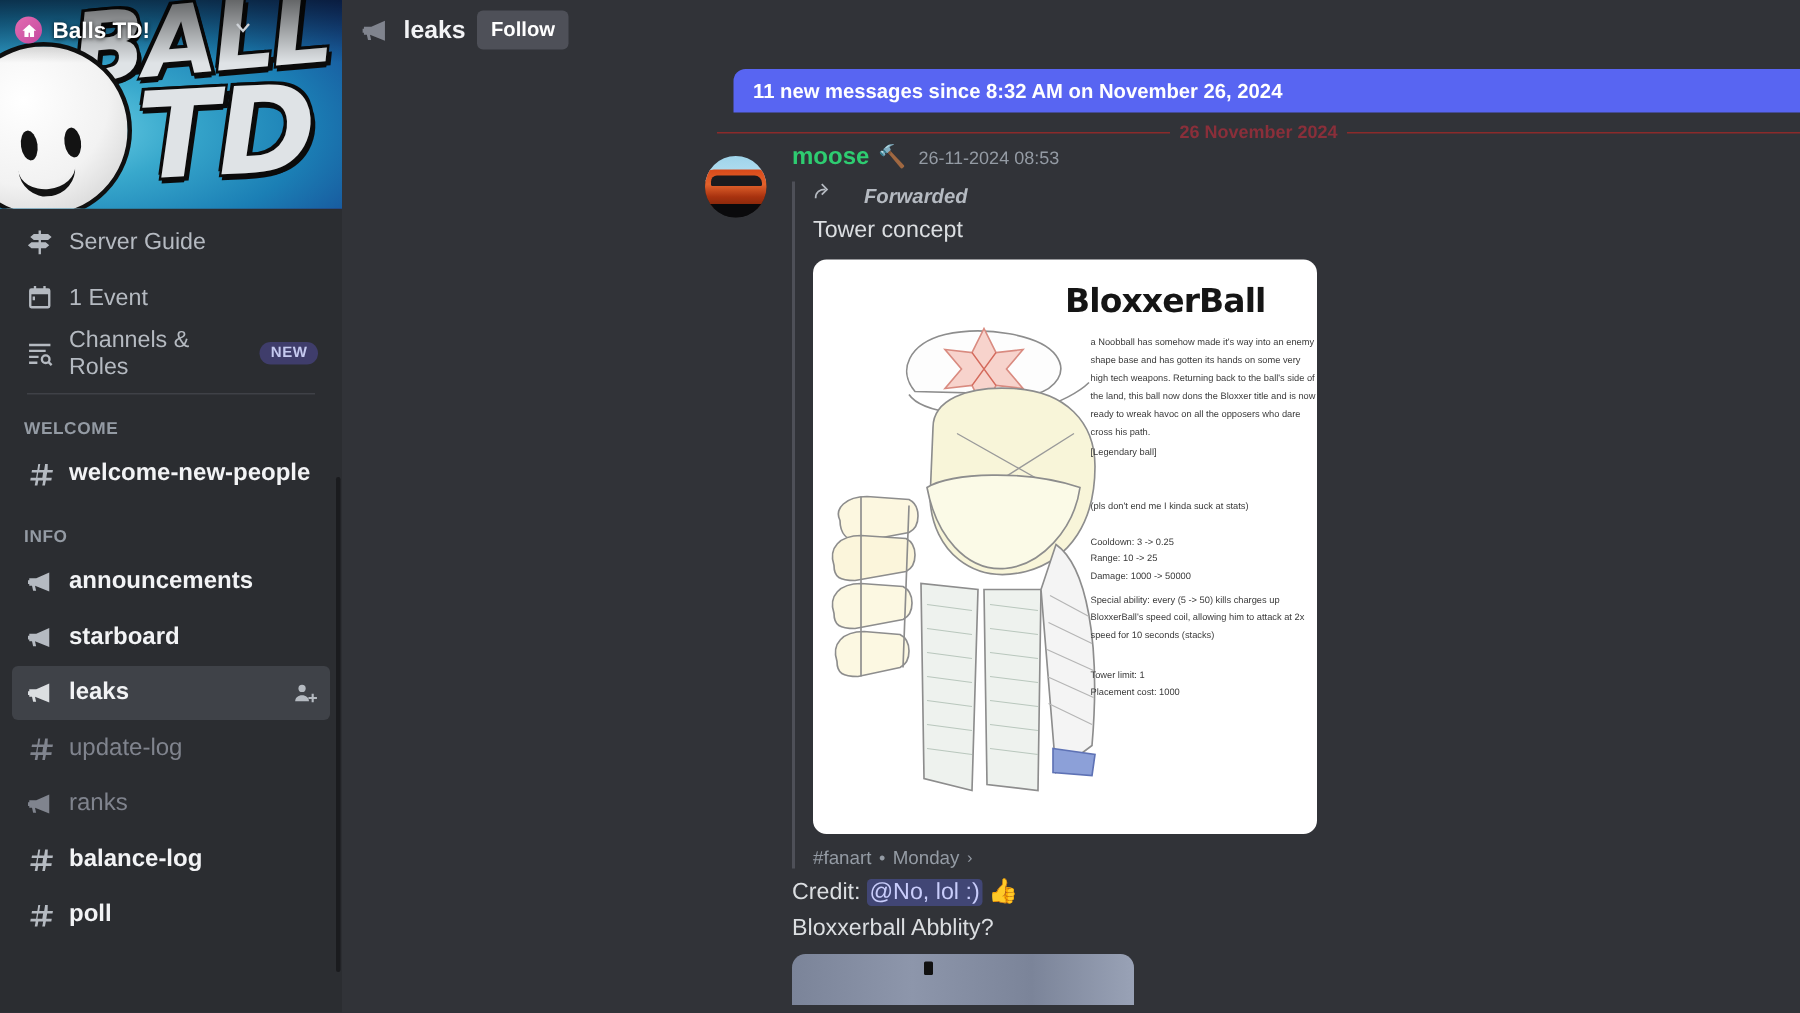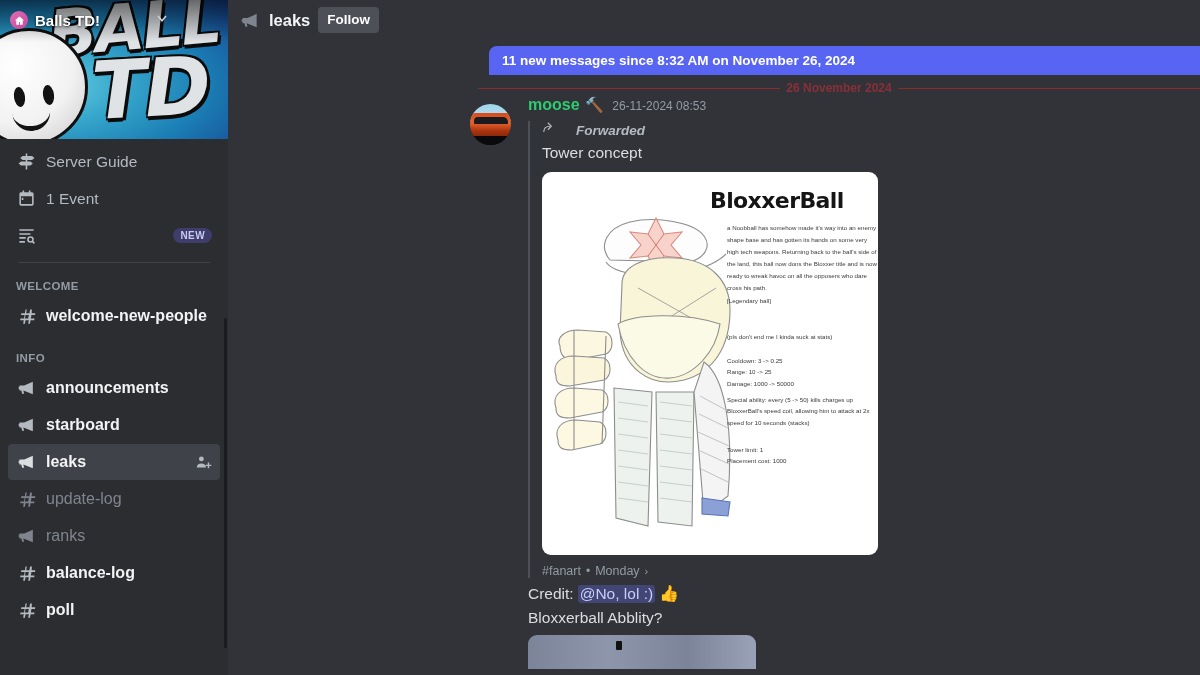--- a/index.html
+++ b/index.html
@@ -306,20 +306,21 @@
       </div>
 
       <div class="nav-row">
         <span class="ico">
           <svg viewBox="0 0 24 24">
               <path d="M3 4h18v2H3zm0 5h14v2H3zm0 5h8v2H3zm0 5h7v2H3z"></path>
               <circle cx="17" cy="17" r="3.2" fill="none" stroke="#b5bac1" stroke-width="2"></circle>
               <path d="M19.4 19.4 22 22" stroke="#b5bac1" stroke-width="2"></path>
             </svg>
         </span>
+        <span class="lbl">Channels &amp; Roles</span>
         <span class="new-pill">NEW</span>
       </div>
 
       <div class="nav-sep"></div>
 
       <div class="cat">WELCOME</div>
 
       <div class="ch-row unread">
         <span class="ci">
           <svg viewBox="0 0 24 24" width="19" height="19">

